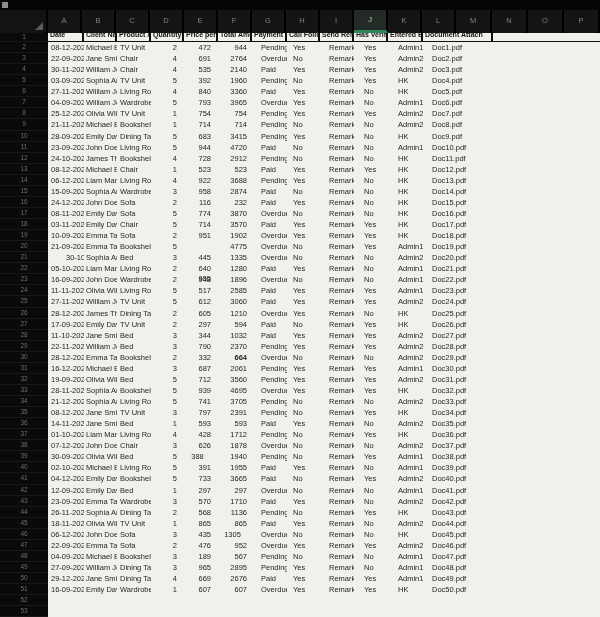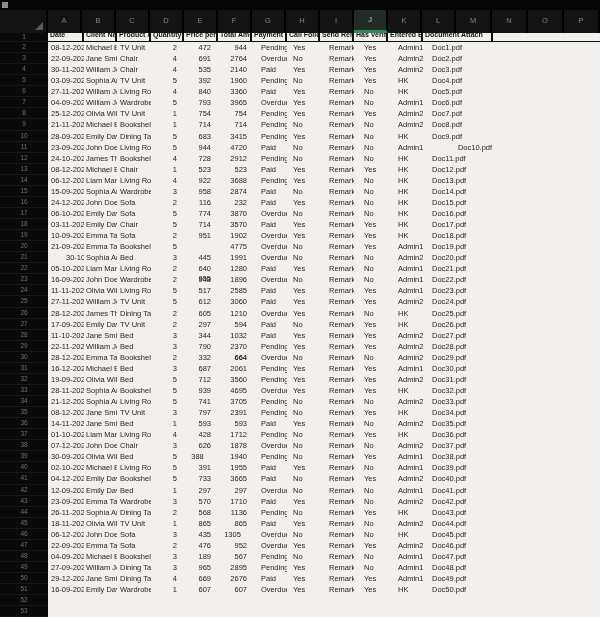--- a/index.html
+++ b/index.html
@@ -284,21 +284,21 @@
           <div class="dcell" style="width: 33px; padding-left: 2px;">John Doe</div>
           <div class="dcell" style="width: 34px; padding-left: 3px;">Living Roo</div>
           <div class="dcell r" style="width: 33px; padding-right: 7px;">5</div>
           <div class="dcell r" style="width: 34px; padding-right: 7px;">944</div>
           <div class="dcell r" style="width: 34px; padding-right: 5px;">4720</div>
           <div class="dcell" style="width: 35px; padding-left: 9px;">Paid</div>
           <div class="dcell" style="width: 33px; padding-left: 6px;">No</div>
           <div class="dcell" style="width: 34px; padding-left: 9px;">Remark 1</div>
           <div class="dcell" style="width: 34px; padding-left: 10px;">No</div>
           <div class="dcell" style="width: 35px; padding-left: 10px;">Admin1</div>
-          <div class="dcell" style="width: 95px; padding-left: 9px; text-align: center;">Doc10.pdf</div>
+          <div class="dcell" style="width: 95px; padding-left: 9px;">Doc10.pdf</div>
         </div>
         <div class="drow">
           <div class="dcell" style="width: 36px; padding-left: 3px;">24-10-202</div>
           <div class="dcell" style="width: 33px; padding-left: 2px;">James Th</div>
           <div class="dcell" style="width: 34px; padding-left: 3px;">Bookshelf</div>
           <div class="dcell r" style="width: 33px; padding-right: 7px;">4</div>
           <div class="dcell r" style="width: 34px; padding-right: 7px;">728</div>
           <div class="dcell r" style="width: 34px; padding-right: 5px;">2912</div>
           <div class="dcell" style="width: 35px; padding-left: 9px;">Pending</div>
           <div class="dcell" style="width: 33px; padding-left: 6px;">No</div>
@@ -357,21 +357,21 @@
           <div class="dcell r" style="width: 34px; padding-right: 7px;">116</div>
           <div class="dcell r" style="width: 34px; padding-right: 5px;">232</div>
           <div class="dcell" style="width: 35px; padding-left: 9px;">Paid</div>
           <div class="dcell" style="width: 33px; padding-left: 6px;">Yes</div>
           <div class="dcell" style="width: 34px; padding-left: 9px;">Remark 1</div>
           <div class="dcell" style="width: 34px; padding-left: 10px;">No</div>
           <div class="dcell" style="width: 35px; padding-left: 10px;">HK</div>
           <div class="dcell" style="width: 95px; padding-left: 9px;">Doc15.pdf</div>
         </div>
         <div class="drow">
-          <div class="dcell" style="width: 36px; padding-left: 3px;">06-10-202</div>
+          <div class="dcell" style="width: 36px; padding-left: 3px;">08-11-202</div>
           <div class="dcell" style="width: 33px; padding-left: 2px;">Emily Dav</div>
           <div class="dcell" style="width: 34px; padding-left: 3px;">Sofa</div>
           <div class="dcell r" style="width: 33px; padding-right: 7px;">5</div>
           <div class="dcell r" style="width: 34px; padding-right: 7px;">774</div>
           <div class="dcell r" style="width: 34px; padding-right: 5px;">3870</div>
           <div class="dcell" style="width: 35px; padding-left: 9px;">Overdue</div>
           <div class="dcell" style="width: 33px; padding-left: 6px;">No</div>
           <div class="dcell" style="width: 34px; padding-left: 9px;">Remark 1</div>
           <div class="dcell" style="width: 34px; padding-left: 10px;">No</div>
           <div class="dcell" style="width: 35px; padding-left: 10px;">HK</div>
@@ -418,21 +418,21 @@
           <div class="dcell" style="width: 34px; padding-left: 10px;">Yes</div>
           <div class="dcell" style="width: 35px; padding-left: 10px;">Admin1</div>
           <div class="dcell" style="width: 95px; padding-left: 9px;">Doc19.pdf</div>
         </div>
         <div class="drow">
           <div class="dcell" style="width: 36px; padding-left: 18px;">30-10-202</div>
           <div class="dcell" style="width: 33px; padding-left: 2px;">Sophia Ar</div>
           <div class="dcell" style="width: 34px; padding-left: 3px;">Bed</div>
           <div class="dcell r" style="width: 33px; padding-right: 7px;">3</div>
           <div class="dcell r" style="width: 34px; padding-right: 7px;">445</div>
-          <div class="dcell r" style="width: 34px; padding-right: 5px;">1991</div>
+          <div class="dcell r" style="width: 34px; padding-right: 5px;">1335</div>
           <div class="dcell" style="width: 35px; padding-left: 9px;">Overdue</div>
           <div class="dcell" style="width: 33px; padding-left: 6px;">No</div>
           <div class="dcell" style="width: 34px; padding-left: 9px;">Remark 2</div>
           <div class="dcell" style="width: 34px; padding-left: 10px;">No</div>
           <div class="dcell" style="width: 35px; padding-left: 10px;">Admin2</div>
           <div class="dcell" style="width: 95px; padding-left: 9px;">Doc20.pdf</div>
         </div>
         <div class="drow">
           <div class="dcell" style="width: 36px; padding-left: 3px;">05-10-202</div>
           <div class="dcell" style="width: 33px; padding-left: 2px;">Liam Mar</div>

